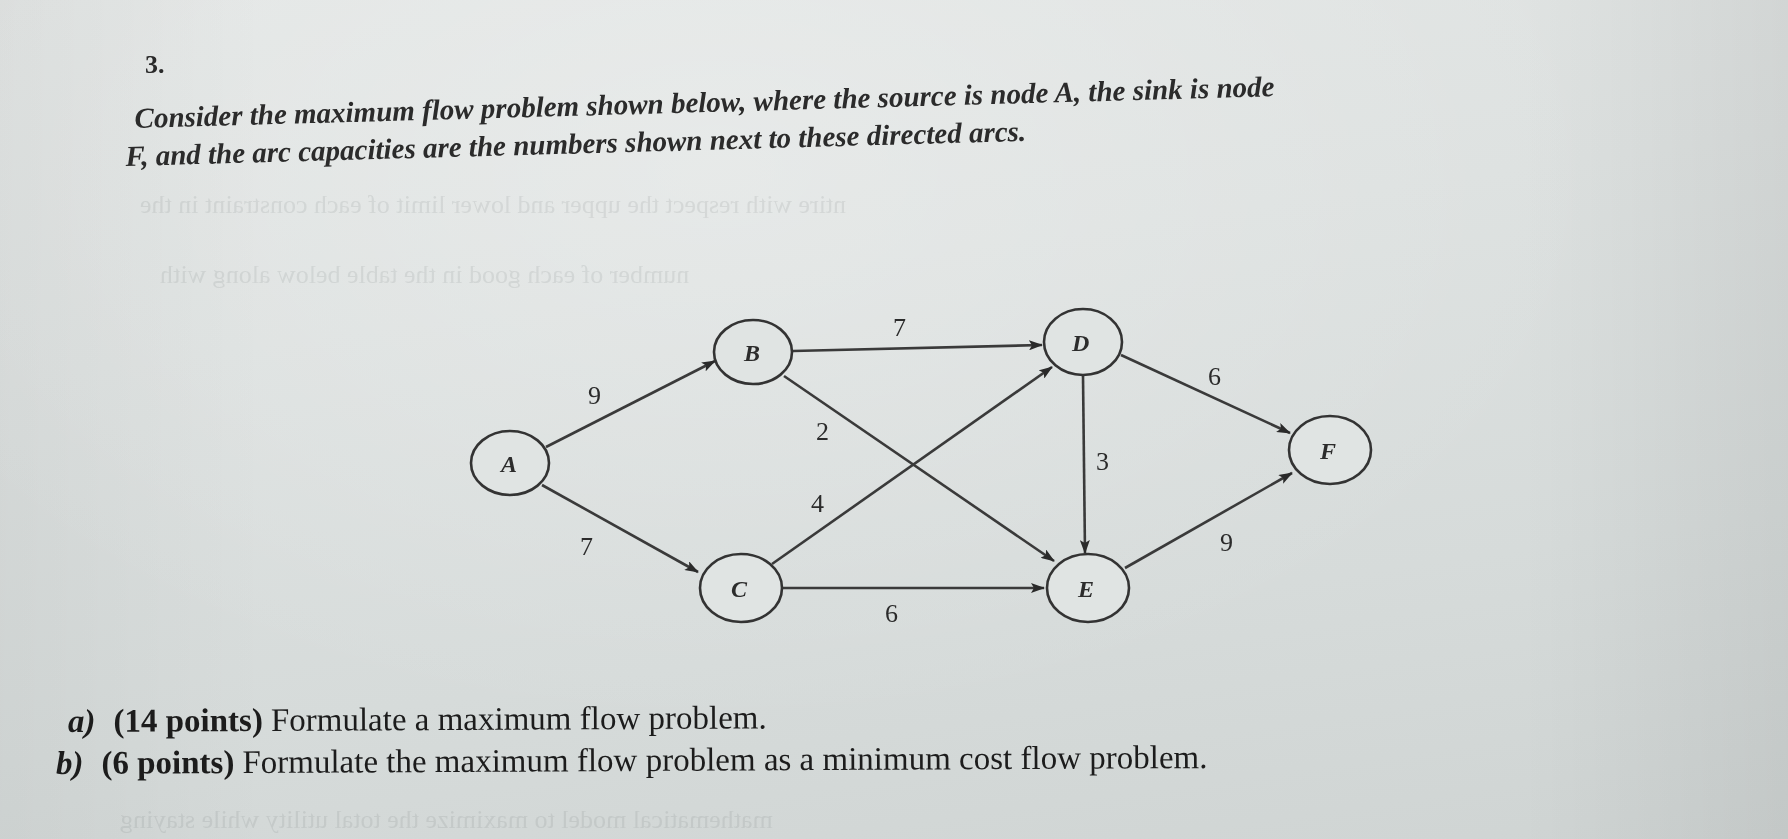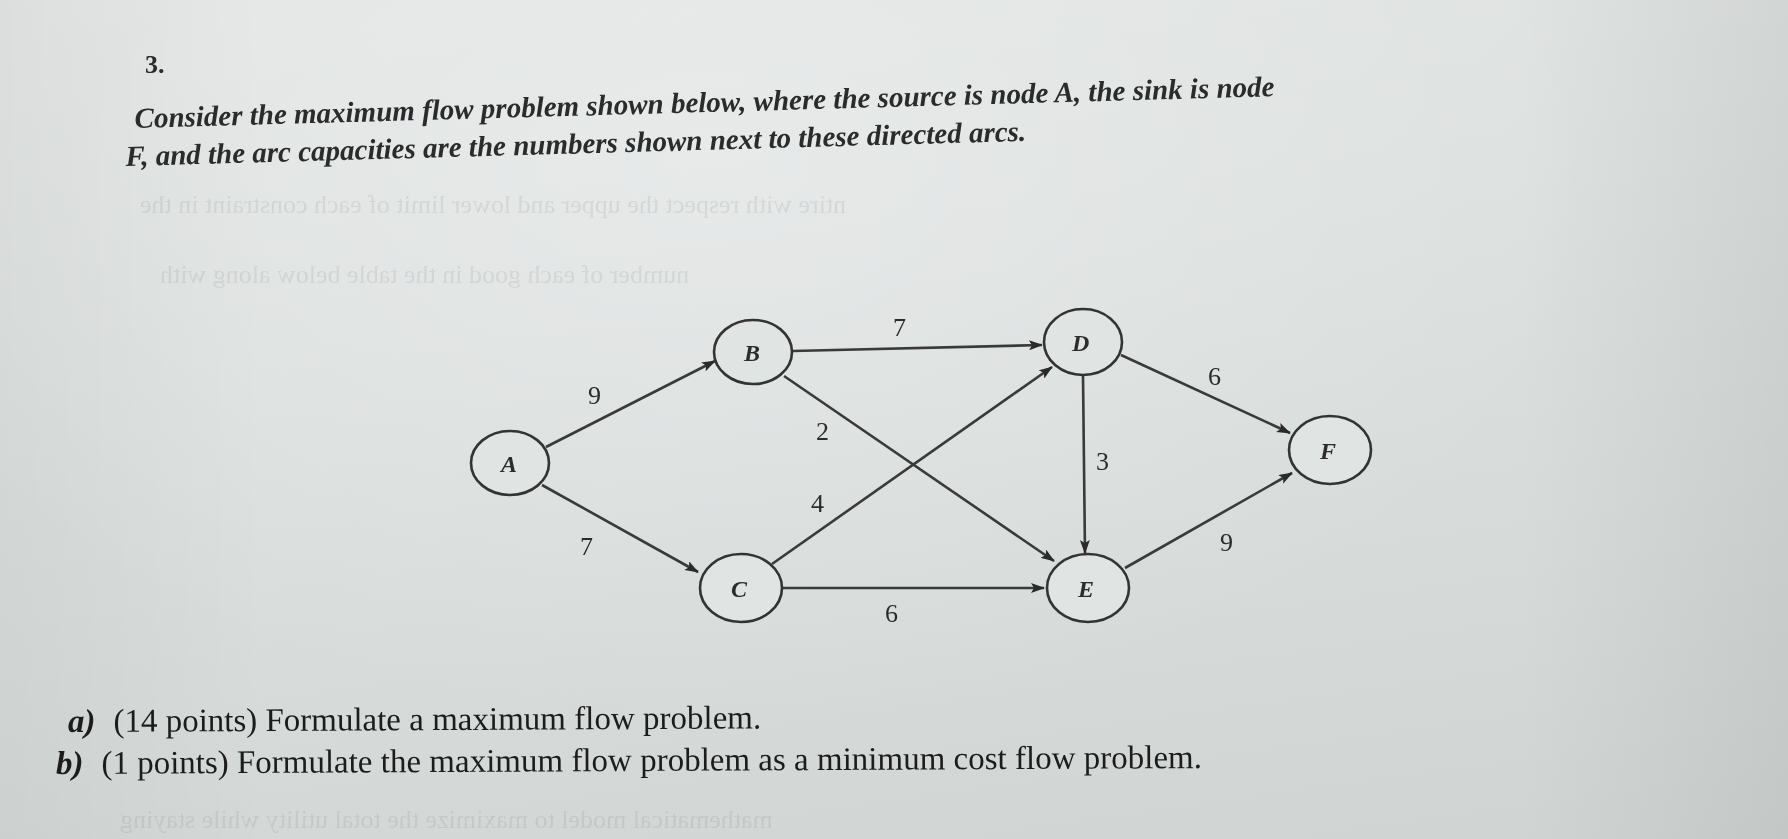--- a/index.html
+++ b/index.html
@@ -28,21 +28,21 @@
     .intro.l1 .it { font-style: italic; }
     .intro.l2 { left: 126px; top: 140px; transform: rotate(-1.6deg); }
     .intro .it { font-style: italic; }
     .graph { position: absolute; left: 0; top: 0; width: 1788px; height: 839px; }
     .node-label { font-family: "Liberation Serif", serif; font-style: italic; font-weight: bold; font-size: 24px; fill: #2c2c2c; }
     .cap-label { font-family: "Liberation Serif", serif; font-size: 26px; fill: #2b2b2b; }
     .parts { position: absolute; white-space: nowrap; font-size: 33px; color: #1c1c1c; transform-origin: left bottom; }
     .parts.a { left: 68px; top: 703px; transform: rotate(-0.3deg); }
     .parts.b { left: 56px; top: 745px; transform: rotate(-0.3deg); }
     .parts .tag { font-weight: bold; font-style: italic; margin-right: 18px; }
-    .parts .pts { font-weight: normal; margin-right: 8px; margin-top: 45px; }
+    .parts .pts { font-weight: bold; margin-right: 8px; margin-top: 45px; }
     .ghost {
       position: absolute; color: rgba(90,100,100,0.12); font-size: 26px; white-space: nowrap;
       transform: scaleX(-1); pointer-events: none;
     }
   </style>
 </head>
 <body>
 
 <div class="page-shade"></div>
 
@@ -101,14 +101,14 @@
   <text class="node-label" x="731" y="597">C</text>
   <text class="node-label" x="1072" y="351">D</text>
   <text class="node-label" x="1078" y="597">E</text>
   <text class="node-label" x="1320" y="459">F</text>
 </svg>
 
 <div class="parts a">
   <span class="tag">a)</span><span class="pts">(14 points)</span><span>Formulate a maximum flow problem.</span>
 </div>
 <div class="parts b">
-  <span class="tag">b)</span><span class="pts">(1 points)</span><span>Formulate the maximum flow problem as a minimum cost flow problem.</span>
+  <span class="tag">b)</span><span class="pts">(6 points)</span><span>Formulate the maximum flow problem as a minimum cost flow problem.</span>
 </div>
 
 </body></html>

